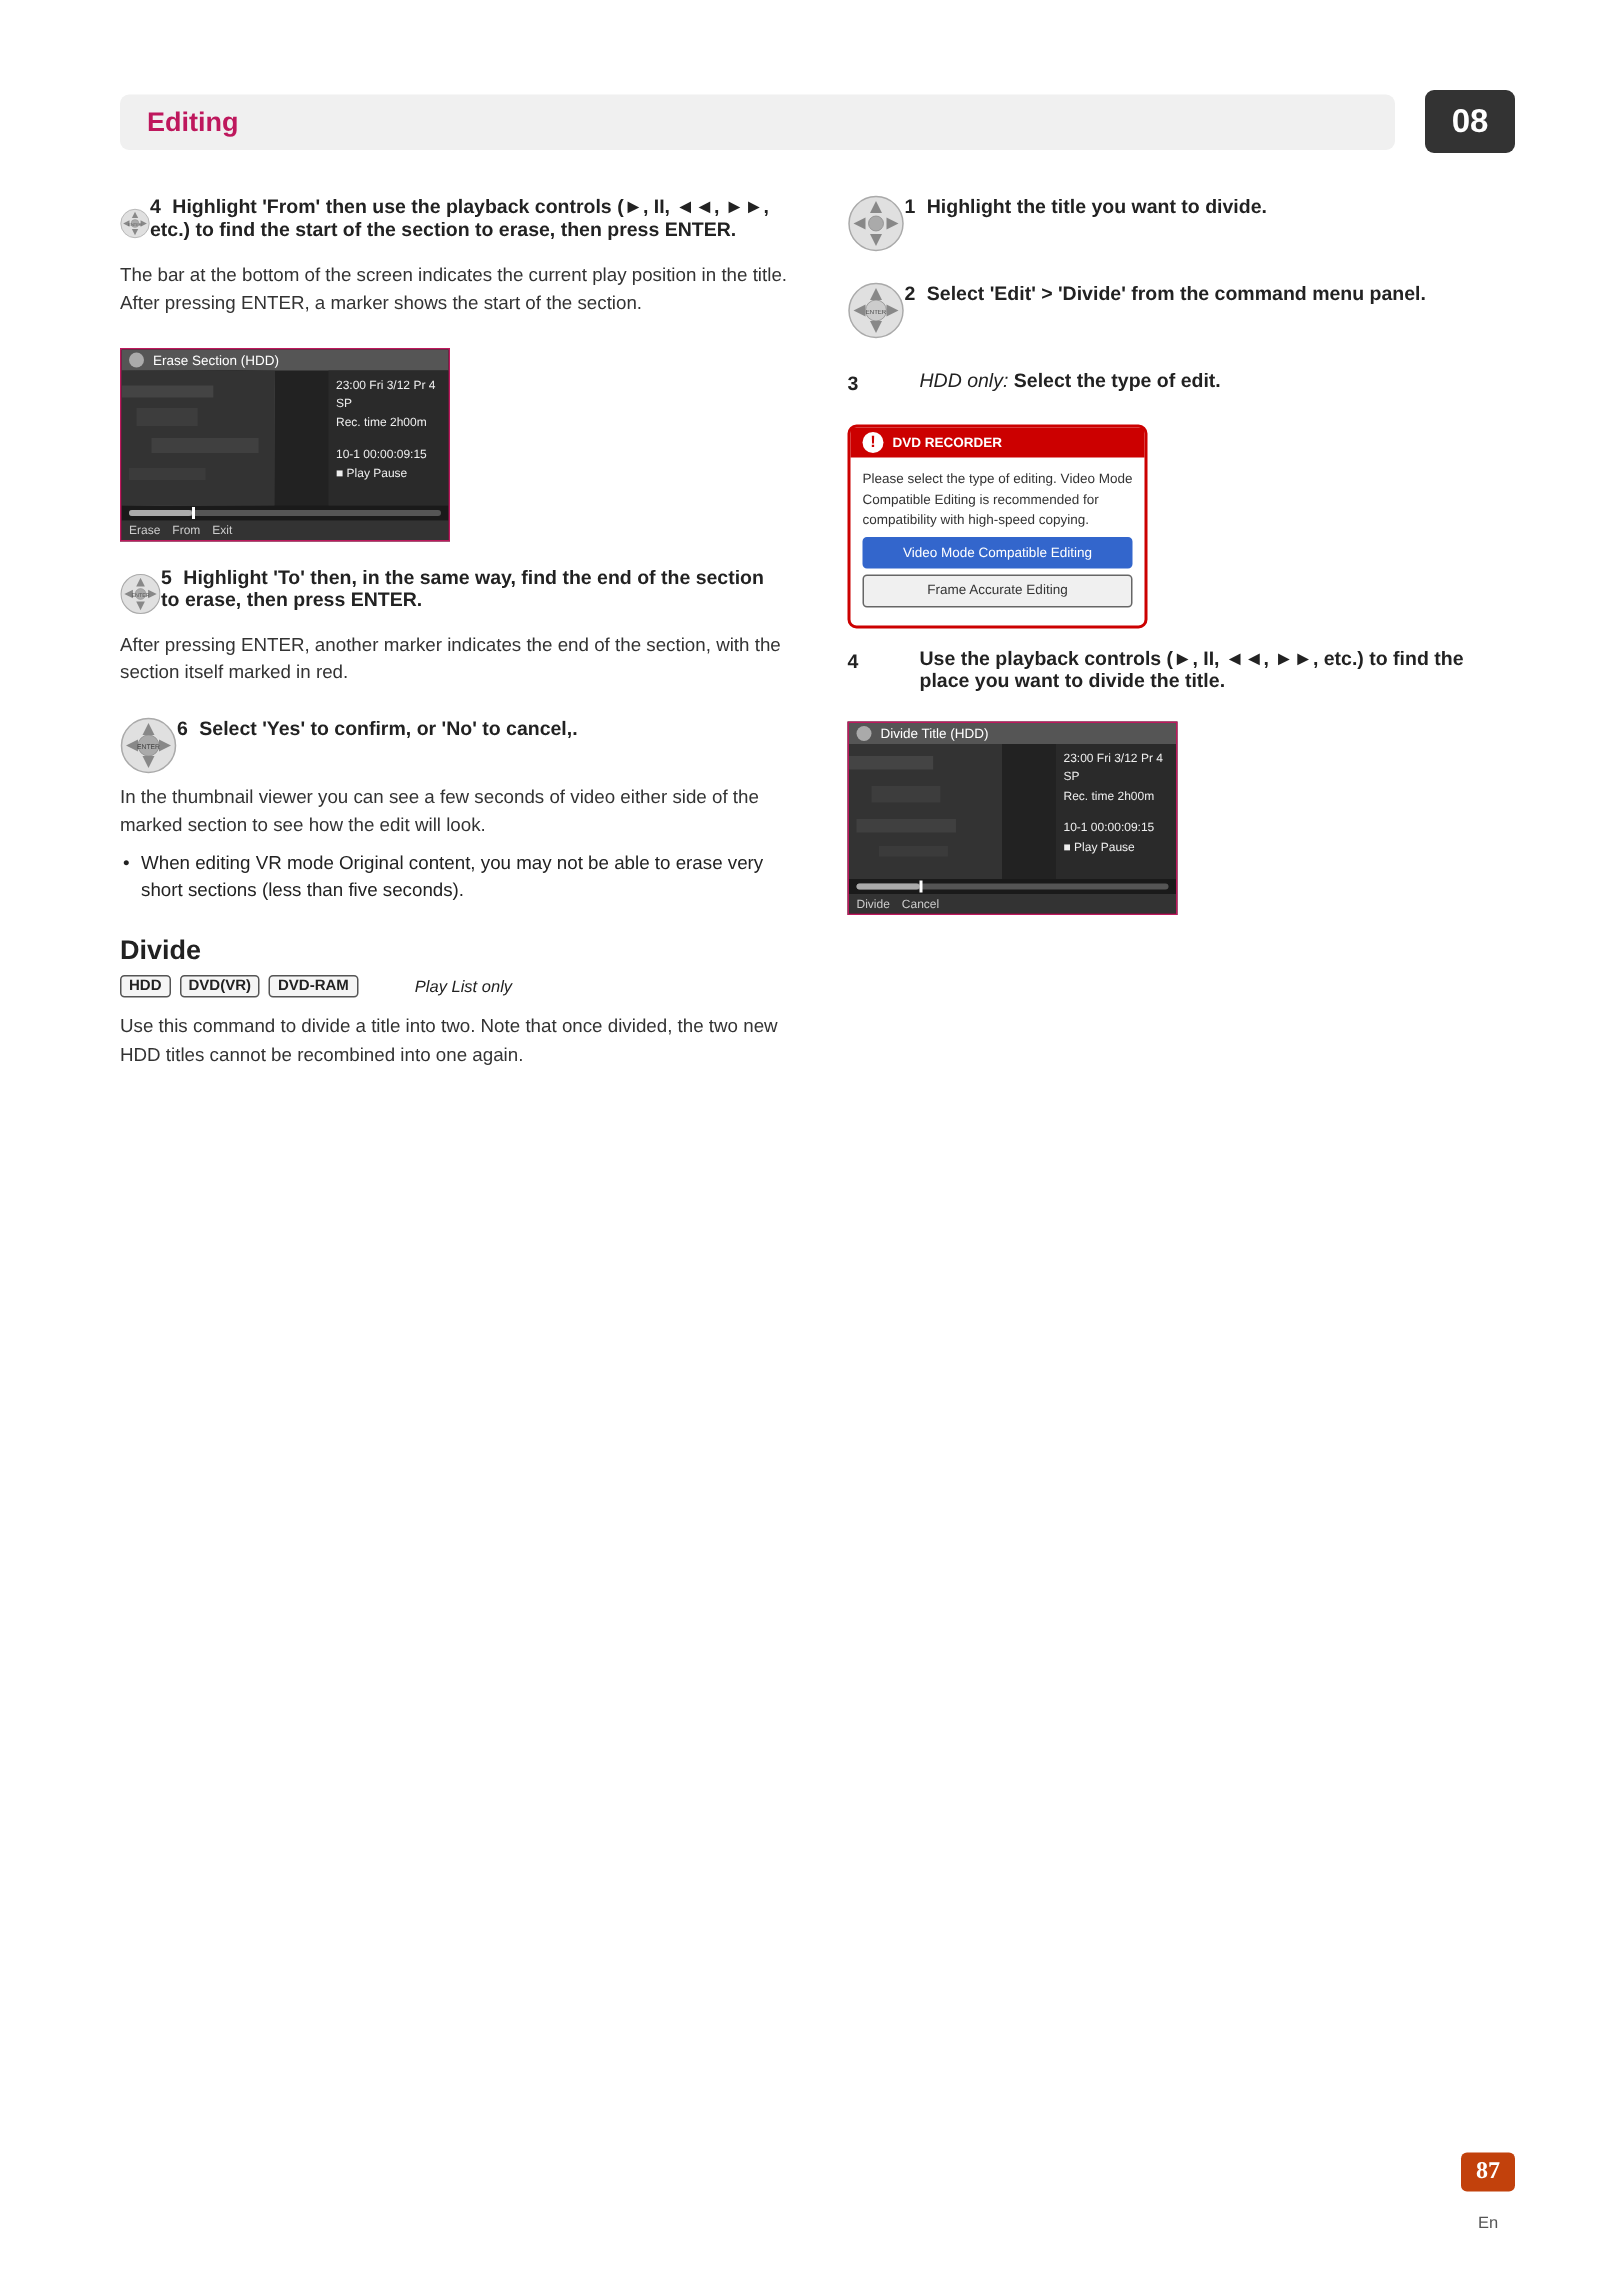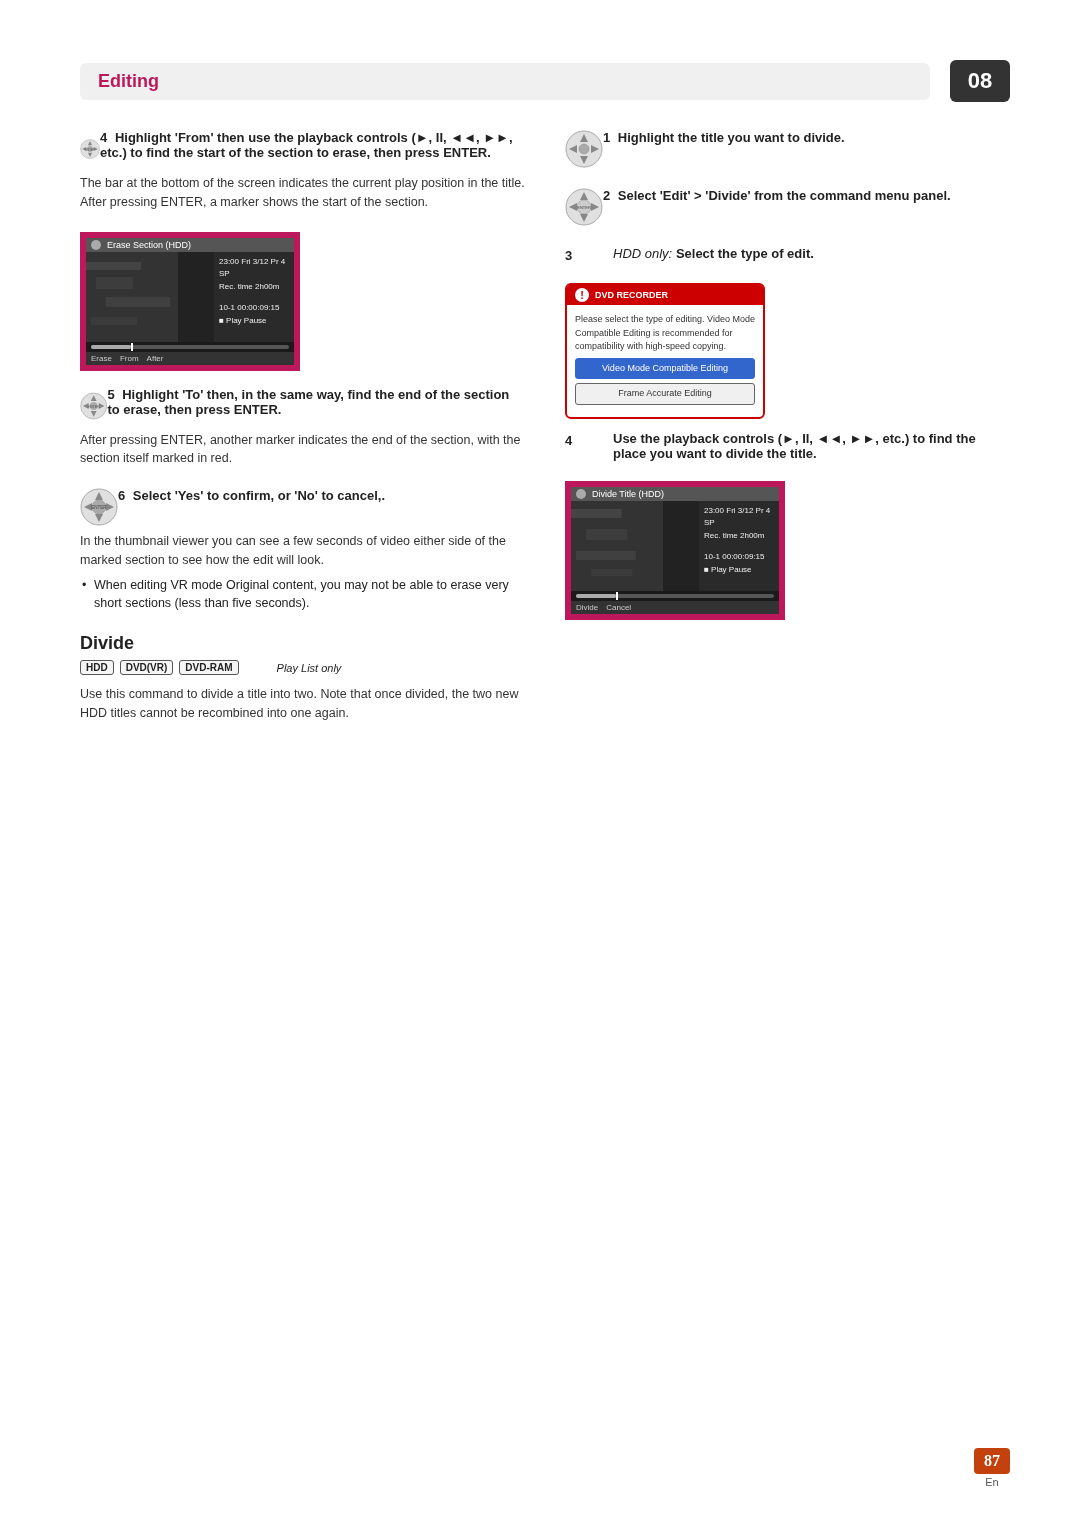--- a/index.html
+++ b/index.html
@@ -70,21 +70,21 @@
     }
     .step-body {
       font-size: 12.5px;
       line-height: 1.5;
       color: #333;
       margin-left: 0;
     }
 
     
     .screen-mockup {
-      border: 6px solid #be185d;
+      border: 1px solid #be185d;
       background: #222;
       width: 220px;
       margin: 8px 0 16px 0;
       font-size: 9px;
       color: #fff;
       overflow: hidden;
     }
     .screen-title-bar {
       background: #555;
       color: #fff;
@@ -266,21 +266,21 @@
       color: #fff;
       font-size: 16px;
       font-weight: bold;
       padding: 4px 10px;
       border-radius: 4px;
       font-family: Liberation Serif, serif;
     }
     .page-lang {
       font-size: 11px;
       color: #555;
-      margin-top: 2px;
+      margin-top: 15px;
       text-align: center;
     }
 
     
     .dpad-svg {
       width: 38px;
       height: 38px;
     }
 
     
@@ -359,21 +359,21 @@
         </div>
         <div class="screen-bottom">
           <div class="progress-bar-outer">
             <div class="progress-bar-inner"></div>
             <div class="progress-marker"></div>
           </div>
         </div>
         <div class="screen-buttons">
           <span>Erase</span>
           <span>From</span>
-          <span>After</span>
+          <span>Exit</span>
         </div>
       </div>
 
       <div class="step-block">
         <div class="step-header">
           <svg class="dpad-svg" viewBox="0 0 38 38">
             <circle cx="19" cy="19" r="18" fill="#e0e0e0" stroke="#aaa" stroke-width="1"></circle>
             <polygon points="19,4 15,12 23,12" fill="#888"></polygon>
             <polygon points="19,34 15,26 23,26" fill="#888"></polygon>
             <polygon points="4,19 12,15 12,23" fill="#888"></polygon>

